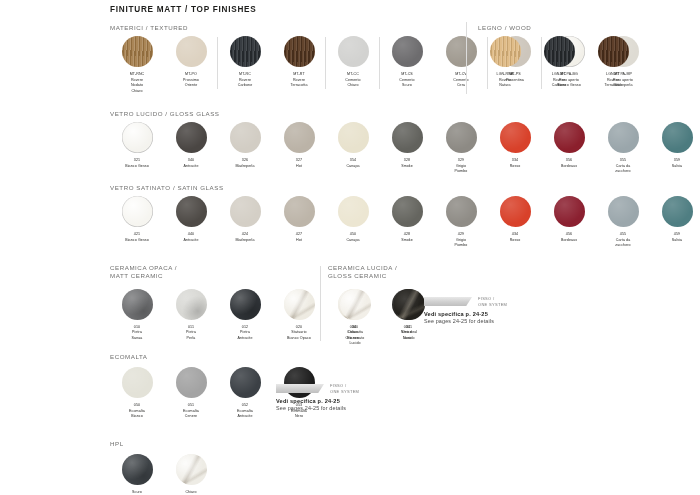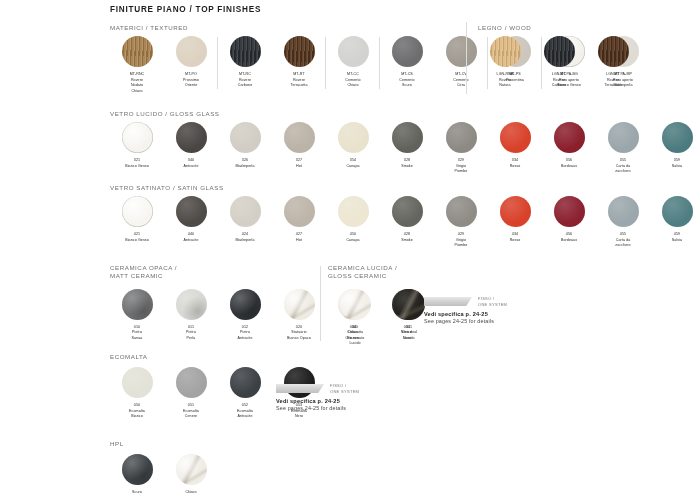--- a/index.html
+++ b/index.html
@@ -106,21 +106,21 @@
     position: absolute;
     width: 1px;
     background: #dcdcdc;
   }
 </style>
 </head>
 <body>
 
 <div class="page">
 
-  <div class="page-title">FINITURE PIANO / TOP FINISHES</div>
+  <div class="page-title">FINITURE MATT / TOP FINISHES</div>
 
   <div class="section" style="left:110px; top:24px;">
     <div class="section-title">MATERICI / TEXTURED</div>
     <div class="swatch-row" id="row-materici">
         <div class="swatch-cell">
           <div class="dot" style="background: rgb(160, 120, 68);">
             <div class="grain" style="background:repeating-linear-gradient(92deg,rgba(255,255,255,.22) 0px, rgba(255,255,255,.22) 1px,rgba(0,0,0,.10) 1px, rgba(0,0,0,.10) 2.2px,rgba(255,255,255,.10) 2.2px, rgba(255,255,255,.10) 4px);"></div>
           </div>
           <div class="caption"><span class="code">MT-RNC</span><span>Rovere
 Nodato

